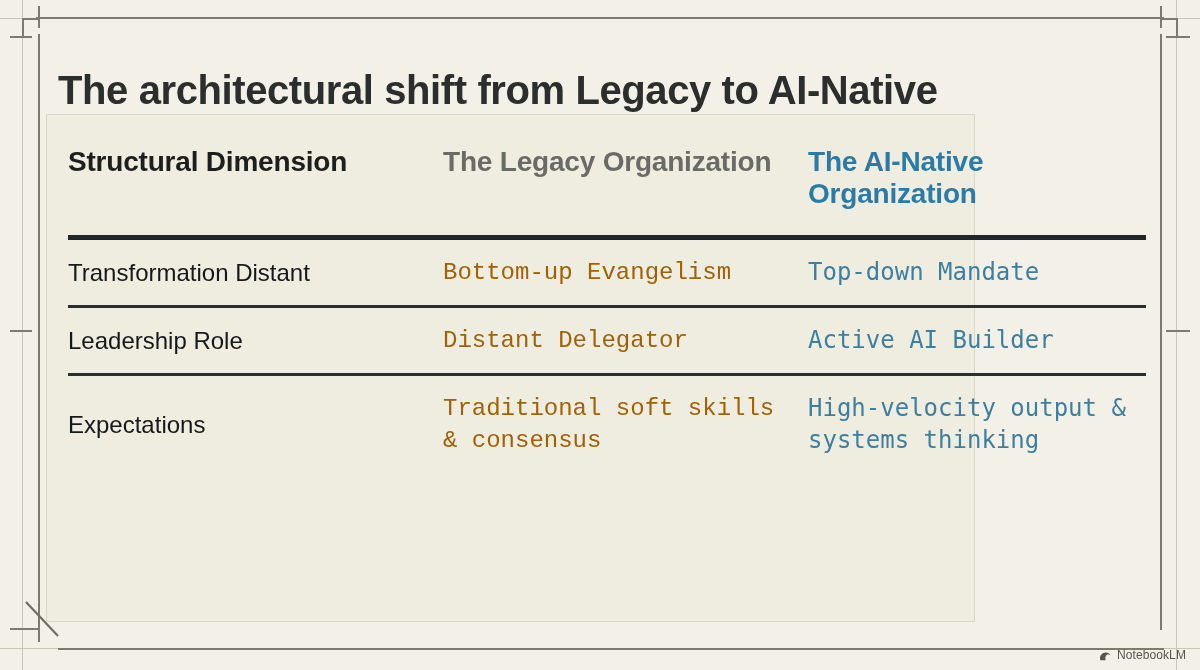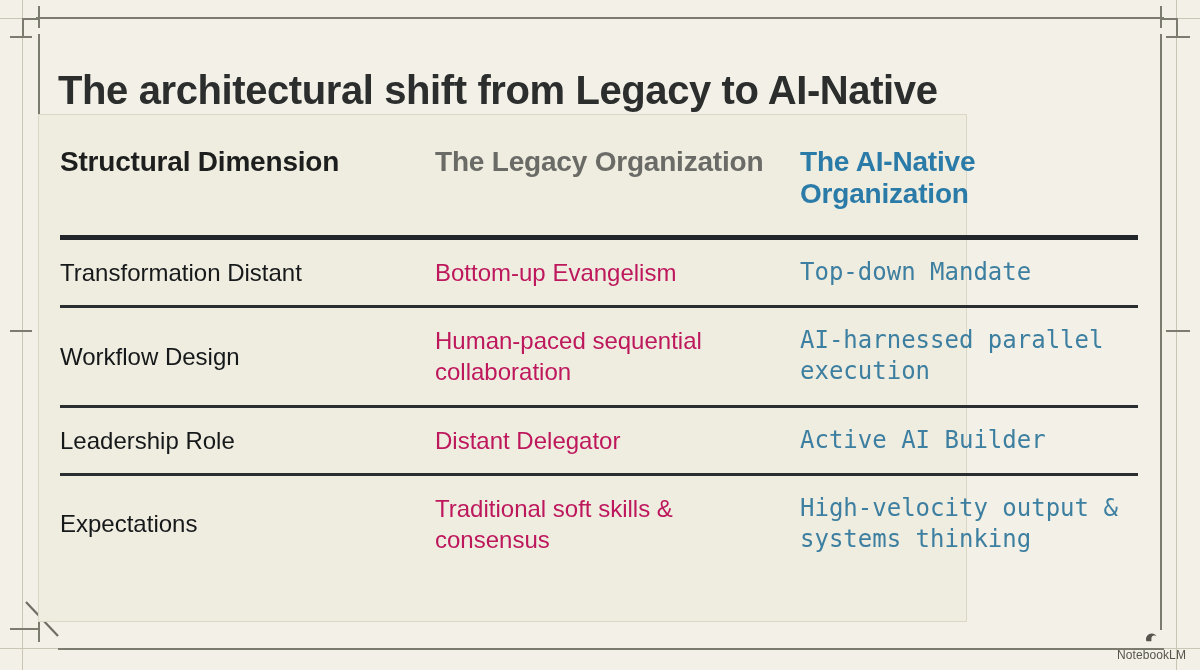--- a/index.html
+++ b/index.html
@@ -47,21 +47,21 @@
     font-size: 40px;
     font-weight: 700;
     letter-spacing: -0.4px;
     color: #2b2e2d;
     line-height: 1.18;
   }
 
   
   .panel {
     position: absolute;
-    left: 38px;
+    left: 46px;
     top: 114px;
     width: 929px;
     height: 508px;
     background: #efece0;
     box-sizing: border-box;
   }
   .panel-ruler-top,
   .panel-ruler-bottom {
     position: absolute;
     left: 0;
@@ -123,22 +123,22 @@
     border-bottom: none;
   }
 
   td.dim {
     color: #16191a;
     font-family: "Liberation Sans", sans-serif;
     font-weight: 400;
     font-size: 25px;
   }
   td.legacy {
-    color: #be185d;
-    font-family: Liberation Sans, sans-serif;
+    color: #a16207;
+    font-family: Liberation Mono, monospace;
     font-size: 21px;
   }
   td.ai {
     color: #3d7fa0;
     font-family: "DejaVu Sans Mono", monospace;
     font-size: 21px;
   }
 
   
   .chamfer {
@@ -154,21 +154,20 @@
   .watermark {
     position: absolute;
     right: 14px;
     bottom: 8px;
     display: flex;
     align-items: center;
     gap: 5px;
     font-size: 12px;
     color: #55544d;
     letter-spacing: 0.1px;
-    flex-direction: column;
   }
   .watermark svg { display: block; }
 </style>
 </head>
 <body>
 
 <div class="slide">
 
   <div class="guide h" style="left:0;top:18px;width:1200px;"></div>
   <div class="guide v" style="left:22px;top:0;height:670px;"></div>
@@ -222,25 +221,20 @@
           <th class="h-ai">The AI-Native Organization</th>
         </tr>
       </thead>
       <tbody>
         <tr>
           <td class="dim">Transformation Distant</td>
           <td class="legacy">Bottom-up Evangelism</td>
           <td class="ai">Top-down Mandate</td>
         </tr>
         <tr>
-          <td class="dim">Workflow Design</td>
-          <td class="legacy">Human-paced sequential collaboration</td>
-          <td class="ai">AI-harnessed parallel execution</td>
-        </tr>
-        <tr>
           <td class="dim">Leadership Role</td>
           <td class="legacy">Distant Delegator</td>
           <td class="ai">Active AI Builder</td>
         </tr>
         <tr>
           <td class="dim">Expectations</td>
           <td class="legacy">Traditional soft skills &amp; consensus</td>
           <td class="ai">High-velocity output &amp; systems thinking</td>
         </tr>
       </tbody>

